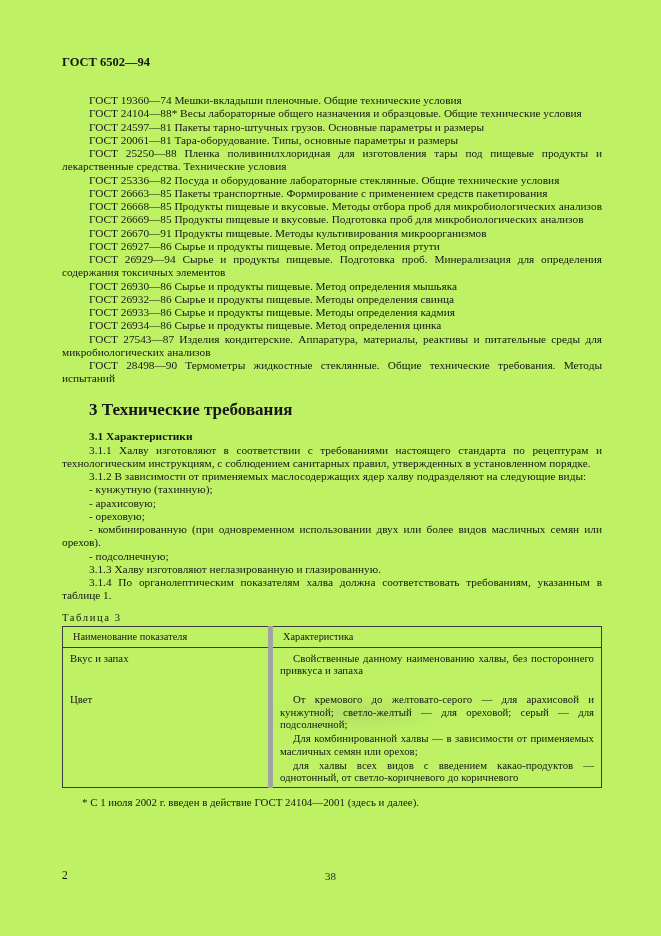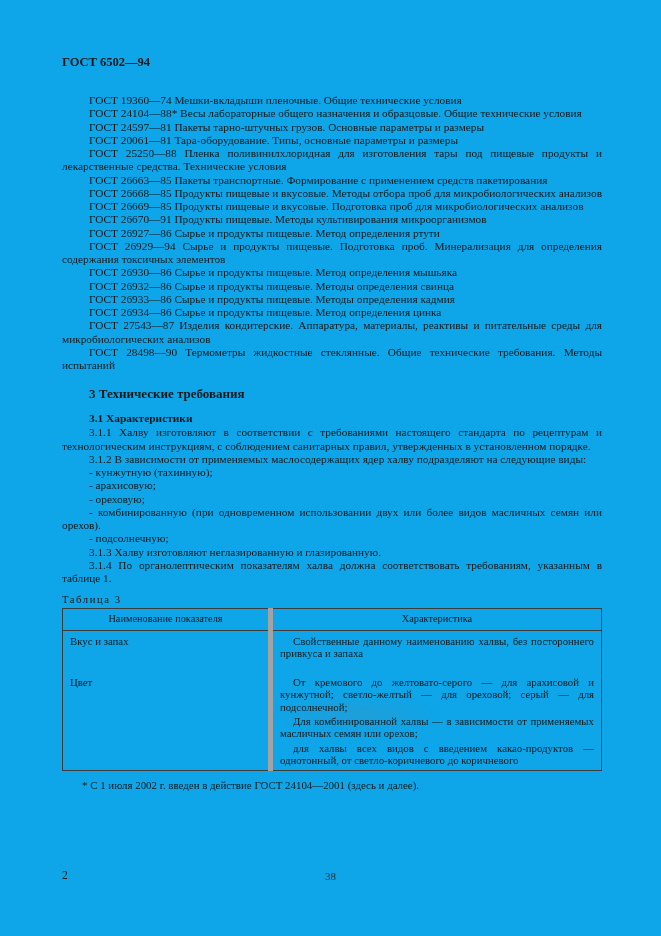--- a/index.html
+++ b/index.html
@@ -1,21 +1,21 @@
 <!DOCTYPE html>
 <html><head>
 <meta charset="utf-8">
 <style>
   * { box-sizing: border-box; }
   html, body { margin: 0; padding: 0; background: #ffffff; }
   .page {
     position: relative;
     width: 661px;
     height: 936px;
-    background: #0ea5e9;
+    background: #bef264;
     overflow: hidden;
     font-family: "Liberation Serif", "DejaVu Serif", serif;
     color: #161616;
   }
   .content {
     position: absolute;
     left: 62px;
     top: 55px;
     width: 540px;
   }
@@ -26,21 +26,21 @@
   }
   .para {
     margin: 0;
     font-size: 11.3px;
     line-height: 13.25px;
     text-align: justify;
     text-indent: 27px;
   }
   .section-title {
     font-weight: 700;
-    font-size: 13px;
+    font-size: 17px;
     margin: 14px 0 10px 0;
     text-indent: 27px;
   }
   .subsection-title {
     font-weight: 700;
     font-size: 11.4px;
     margin: 0 0 2px 0;
     text-indent: 27px;
   }
   .table-caption {
@@ -53,21 +53,21 @@
     border: 1px solid #3c3c3c;
     border-collapse: collapse;
     table-layout: fixed;
     font-size: 10.8px;
     line-height: 12.3px;
   }
   table.t1 col.c1 { width: 208px; }
   table.t1 th {
     font-weight: 400;
     font-size: 10.3px;
-    text-align: center;
+    text-align: left;
     padding: 4px 10px;
     border-bottom: 1px solid #3c3c3c;
   }
   table.t1 th + th, table.t1 td + td { border-left: 5px solid #a3a3a3; }
   table.t1 td {
     vertical-align: top;
     padding: 4px 7px 2px 7px;
   }
   table.t1 tr.r1 td { padding-bottom: 11px; }
   td.name-cell { padding-left: 10px; }
@@ -116,20 +116,21 @@
 
   <div class="content">
     <div class="doc-header">ГОСТ 6502—94</div>
 
     <div>
       <p class="para">ГОСТ 19360—74 Мешки-вкладыши пленочные. Общие технические условия</p>
       <p class="para">ГОСТ 24104—88* Весы лабораторные общего назначения и образцовые. Общие технические условия</p>
       <p class="para">ГОСТ 24597—81 Пакеты тарно-штучных грузов. Основные параметры и размеры</p>
       <p class="para">ГОСТ 20061—81 Тара-оборудование. Типы, основные параметры и размеры</p>
       <p class="para">ГОСТ 25250—88 Пленка поливинилхлоридная для изготовления тары под пищевые продукты и лекарственные средства. Технические условия</p>
+      <p class="para">ГОСТ 25336—82 Посуда и оборудование лабораторные стеклянные. Общие технические условия</p>
       <p class="para">ГОСТ 26663—85 Пакеты транспортные. Формирование с применением средств пакетирования</p>
       <p class="para">ГОСТ 26668—85 Продукты пищевые и вкусовые. Методы отбора проб для микробиологических анализов</p>
       <p class="para">ГОСТ 26669—85 Продукты пищевые и вкусовые. Подготовка проб для микробиологических анализов</p>
       <p class="para">ГОСТ 26670—91 Продукты пищевые. Методы культивирования микроорганизмов</p>
       <p class="para">ГОСТ 26927—86 Сырье и продукты пищевые. Метод определения ртути</p>
       <p class="para">ГОСТ 26929—94 Сырье и продукты пищевые. Подготовка проб. Минерализация для определения содержания токсичных элементов</p>
       <p class="para">ГОСТ 26930—86 Сырье и продукты пищевые. Метод определения мышьяка</p>
       <p class="para">ГОСТ 26932—86 Сырье и продукты пищевые. Методы определения свинца</p>
       <p class="para">ГОСТ 26933—86 Сырье и продукты пищевые. Методы определения кадмия</p>
       <p class="para">ГОСТ 26934—86 Сырье и продукты пищевые. Метод определения цинка</p>

